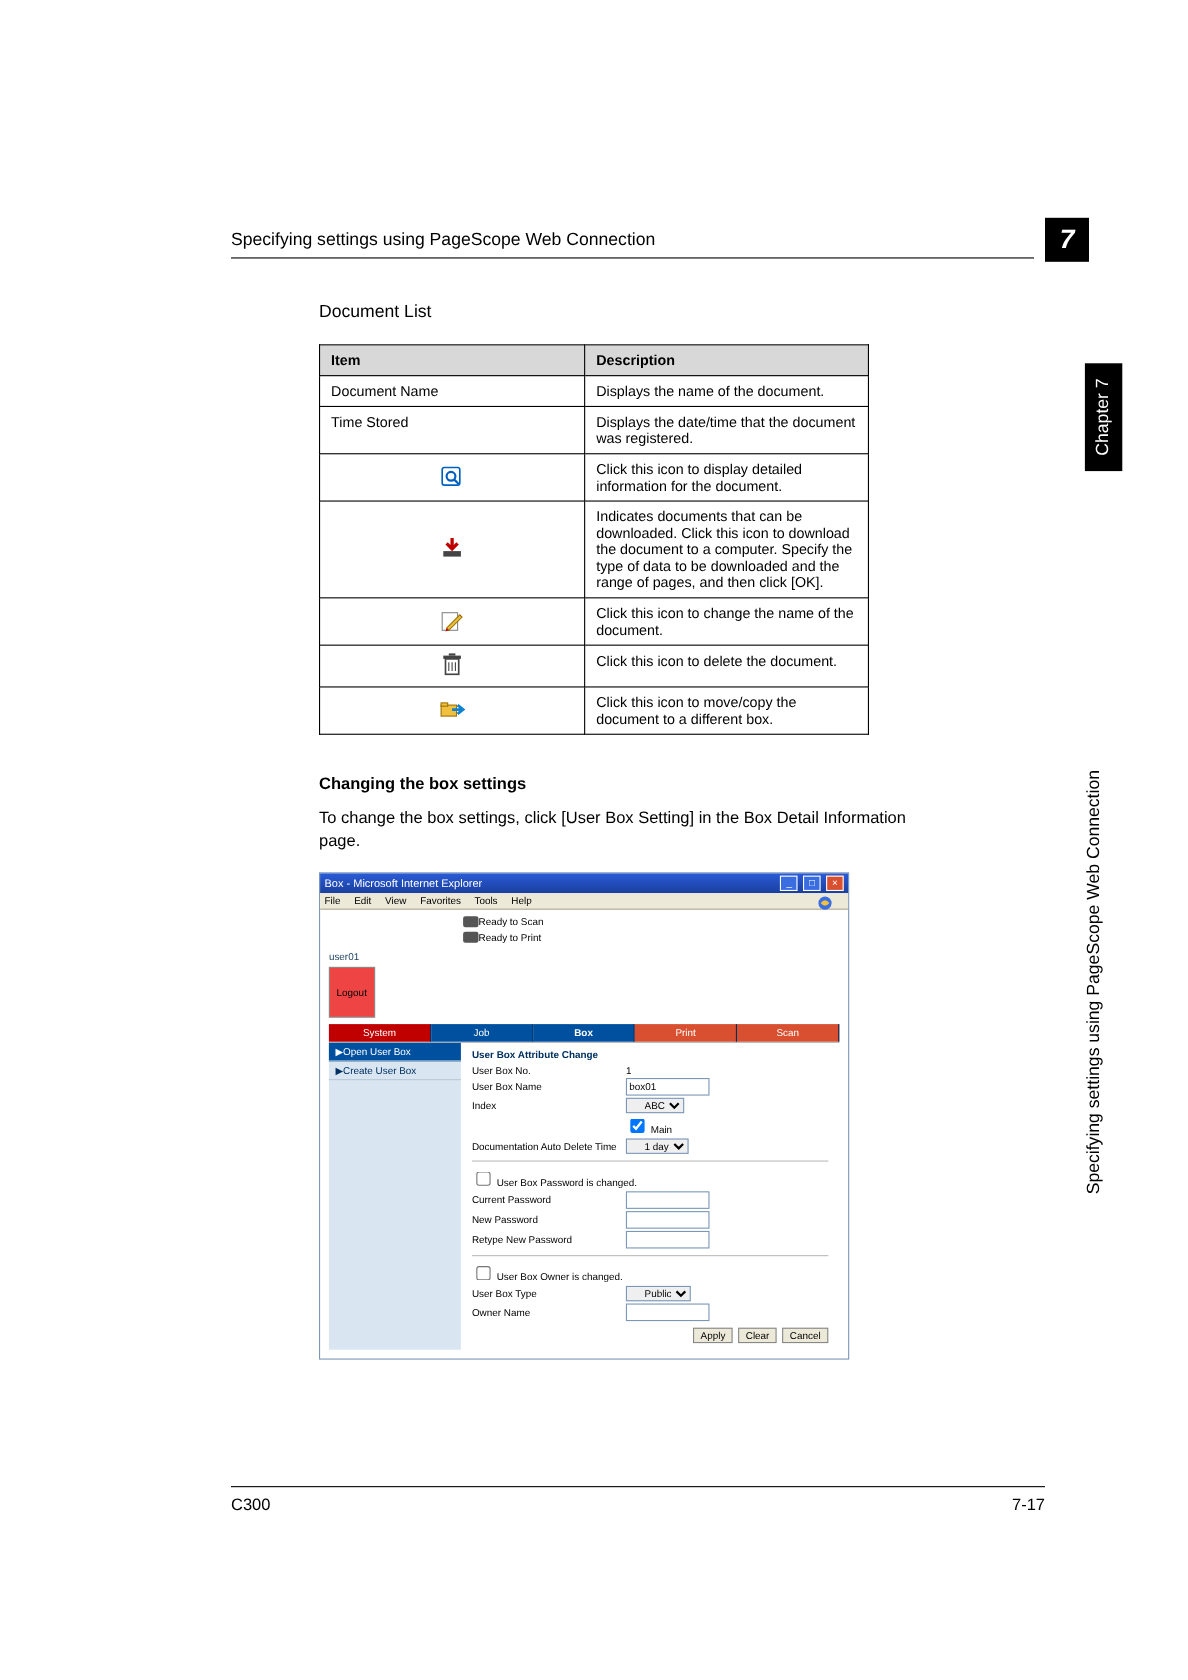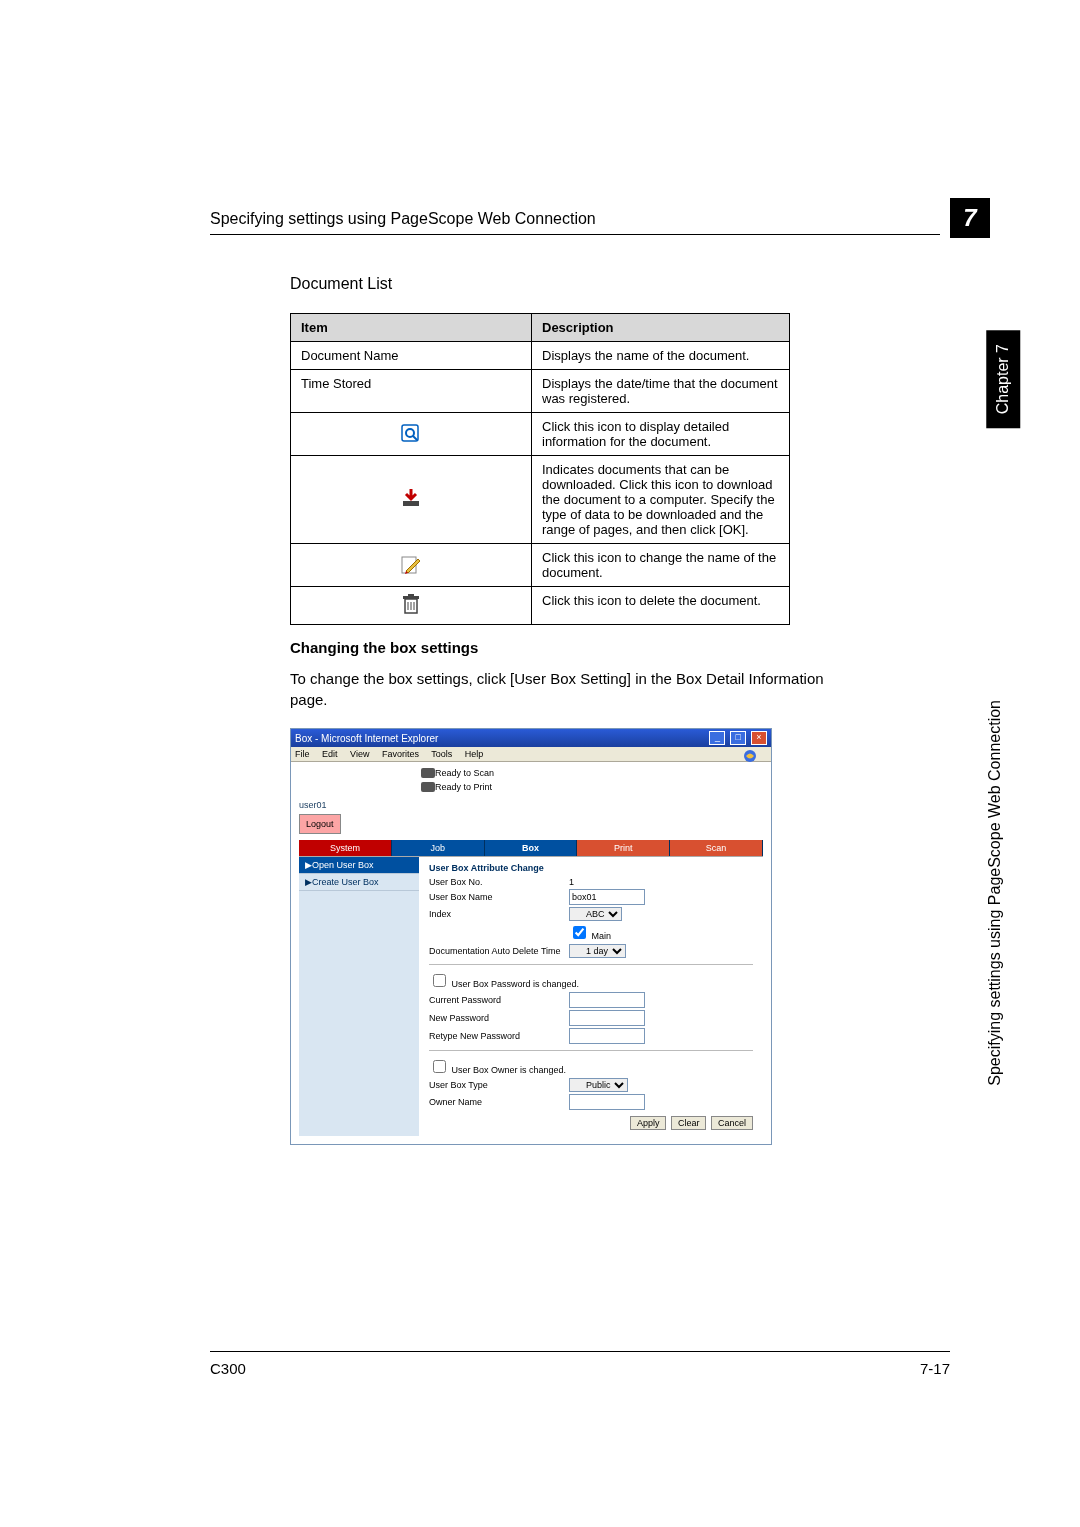--- a/index.html
+++ b/index.html
@@ -80,21 +80,21 @@
   }
   table.desc td.icon-cell {
     text-align: center;
     vertical-align: middle;
     width: 220px;
   }
   .icon-box { display: inline-block; }
   .subheading {
     font-weight: bold;
     font-size: 15px;
-    margin: 14px 0 12px 80px;
+    margin: 36px 0 12px 80px;
   }
   .body-text {
     font-size: 15px;
     margin: 0 0 18px 80px;
     width: 540px;
     line-height: 1.4;
   }
   
   .browser {
     width: 480px;
@@ -144,22 +144,22 @@
   }
   .status-line { display: flex; align-items: center; gap: 0; }
   .printer-ico {
     width: 14px; height: 10px; background: #555; border-radius: 2px;
     display: inline-block;
   }
   .userline { padding: 2px 8px; font-size: 9px; color:#246; }
   .top-controls { padding: 2px 8px 6px 8px; }
   .logout-btn {
     font-size: 9px;
-    padding: 4px 6px;
-    background: #fca5a5;
+    padding: 17px 6px;
+    background: #ef4444;
     border: 1px solid #888;
   }
   .tabs {
     display: flex;
     margin: 0 8px;
     font-size: 9px;
   }
   .tabs div {
     flex: 1;
     text-align: center;
@@ -279,20 +279,32 @@
                 <rect x="2" y="3" width="16" height="3" fill="#444"></rect>
                 <rect x="7" y="1" width="6" height="2" fill="#444"></rect>
                 <line x1="7" y1="9" x2="7" y2="17" stroke="#444"></line>
                 <line x1="10" y1="9" x2="10" y2="17" stroke="#444"></line>
                 <line x1="13" y1="9" x2="13" y2="17" stroke="#444"></line>
               </svg>
         </span>
       </td>
       <td>Click this icon to delete the document.</td>
     </tr>
+    <tr>
+      <td class="icon-cell">
+        <span class="icon-box">
+          <svg width="24" height="20">
+                <rect x="2" y="6" width="14" height="10" fill="#f0c040" stroke="#a07000"></rect>
+                <rect x="2" y="4" width="6" height="3" fill="#f0c040" stroke="#a07000"></rect>
+                <path d="M12 10 L20 10 M17 6 L22 10 L17 14" stroke="#1080d0" stroke-width="2.5" fill="none"></path>
+              </svg>
+        </span>
+      </td>
+      <td>Click this icon to move/copy the document to a different box.</td>
+    </tr>
   </tbody>
     </table>
 
   <div class="subheading">Changing the box settings</div>
   <div class="body-text">To change the box settings, click [User Box Setting] in the Box Detail Information page.</div>
 
   <div class="browser">
     <div class="titlebar">
       <span>Box - Microsoft Internet Explorer</span>
       <span class="win-btns">

